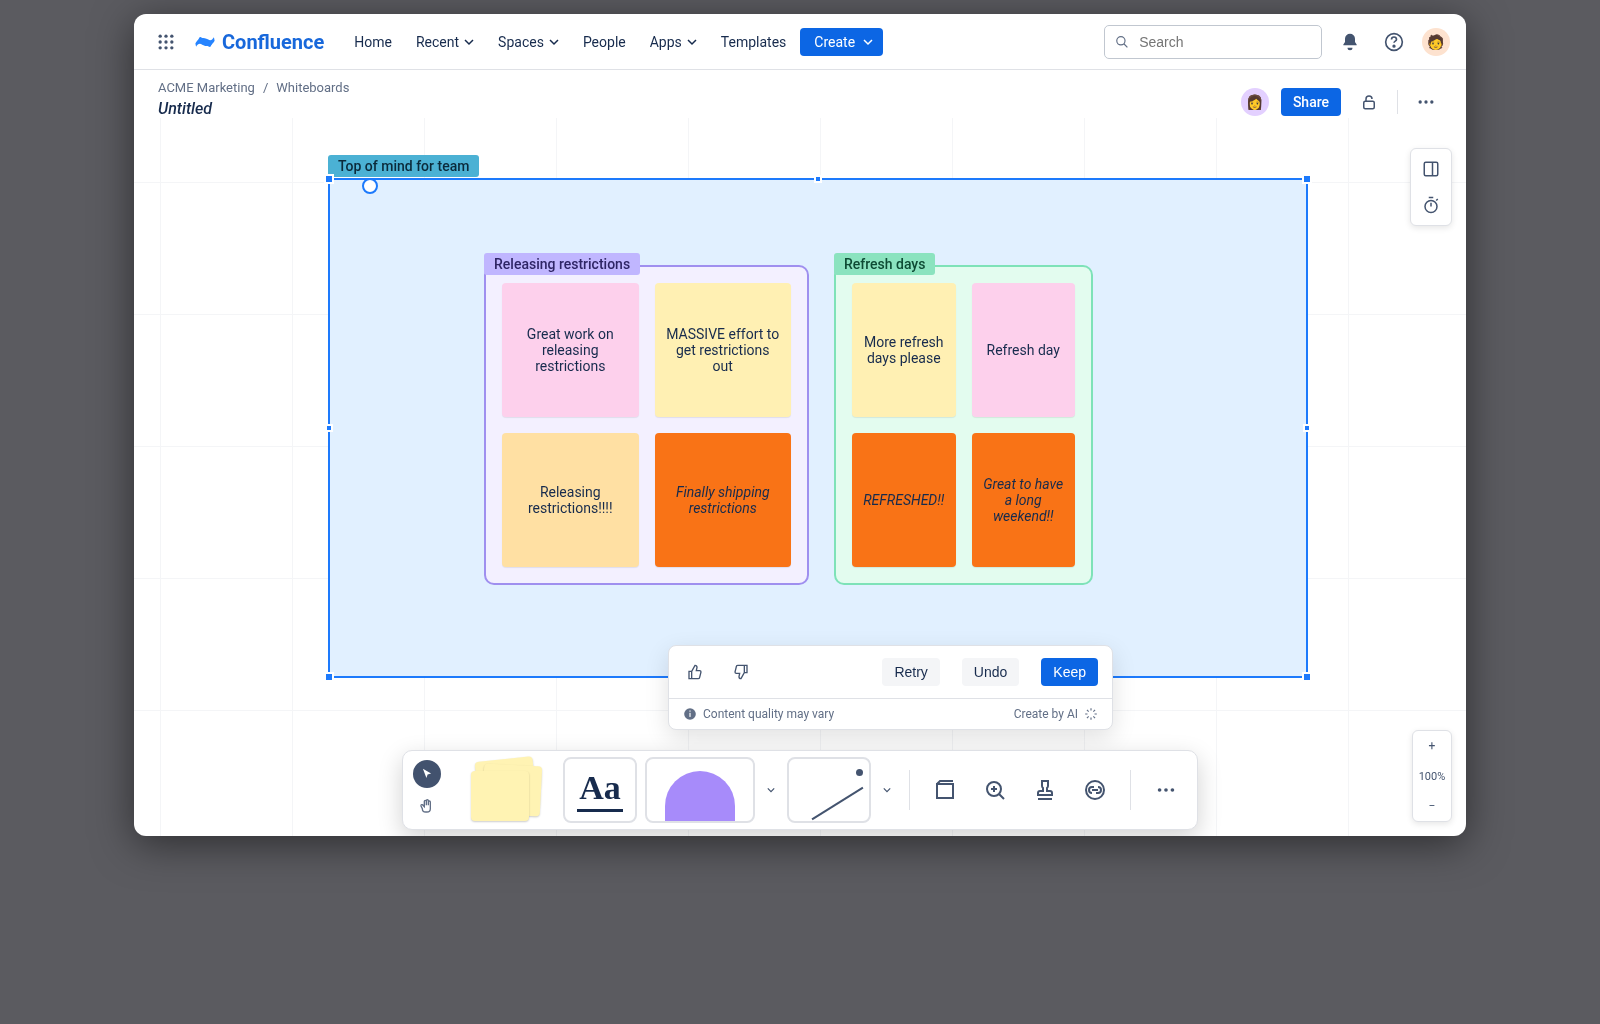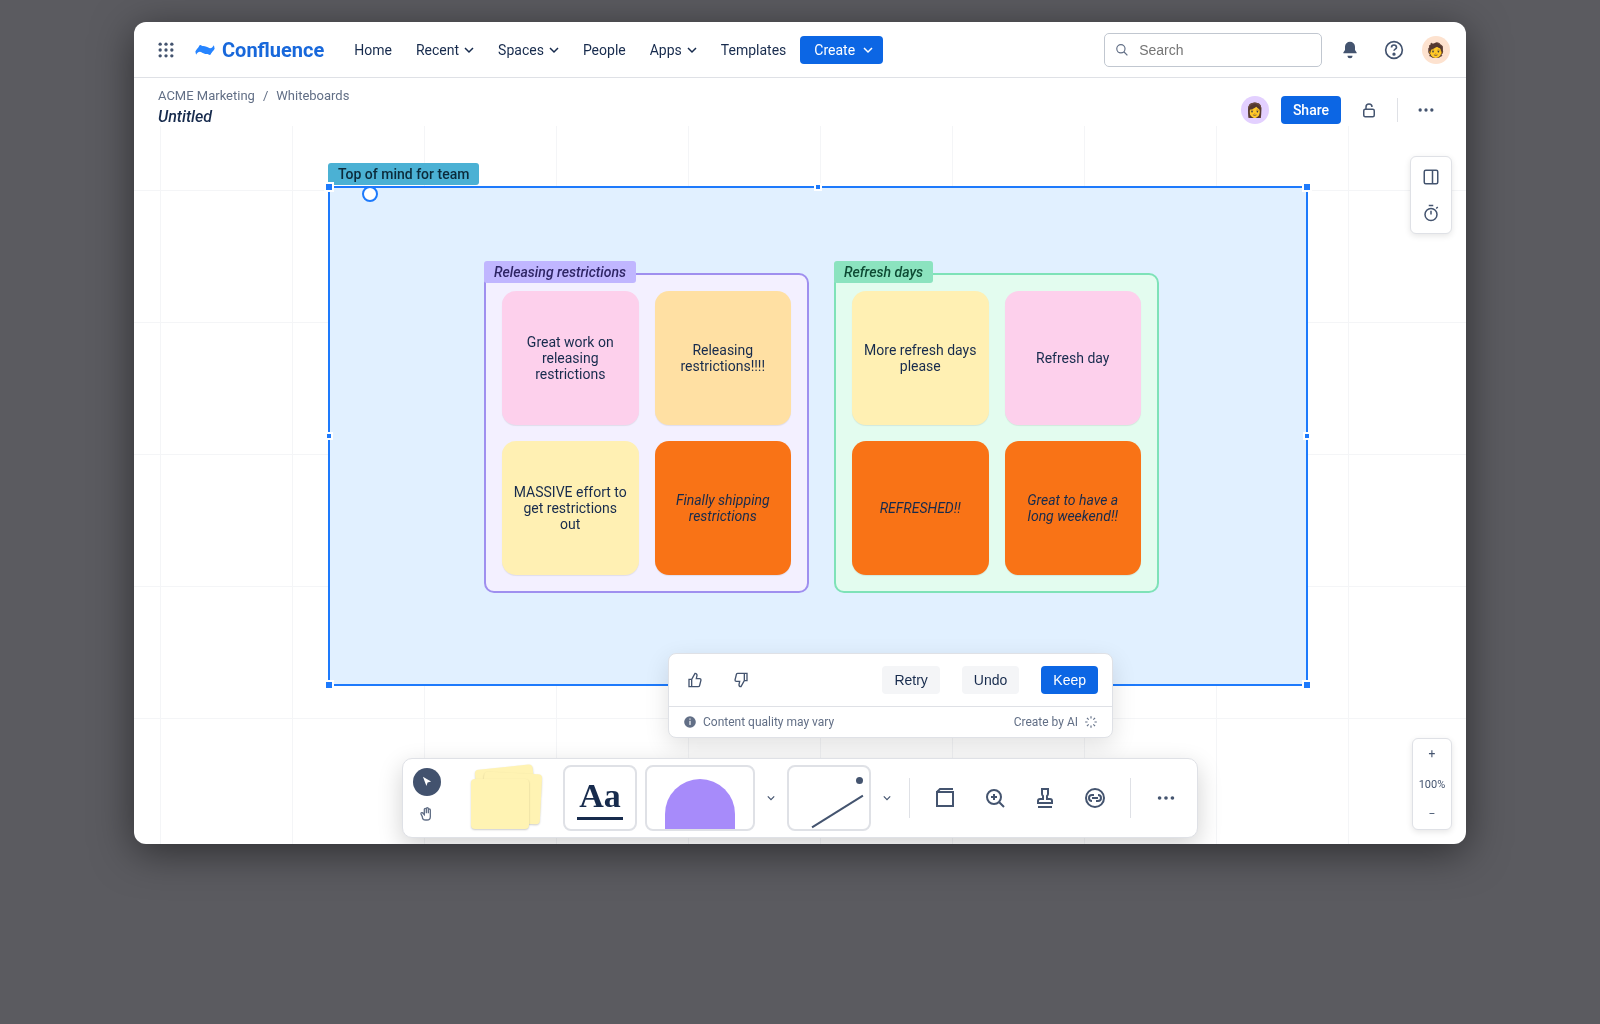--- a/index.html
+++ b/index.html
@@ -4,21 +4,21 @@
 <style>
   :root {
     --blue: #0c66e4;
     --text: #172b4d;
     --text-subtle: #626f86;
     --border: #dfe1e6;
     --bg: #fff;
   }
   * { box-sizing: border-box; }
   html, body { margin:0; padding:0; height:100%; font-family: -apple-system, "Segoe UI", Roboto, Helvetica, Arial, sans-serif; color:var(--text); background:#5b5b60;}
-  .viewport { width:1360px; height:850px; margin:8px auto; background:#5b5b60; position:relative; }
+  .viewport { width:1360px; height:850px; margin:0 auto; background:#5b5b60; position:relative; }
   .app { position:absolute; inset:14px 14px 14px 14px; background:#fff; border-radius:12px; box-shadow:0 8px 40px rgba(0,0,0,.5); overflow:hidden; display:flex; flex-direction:column;}
   
   
   .topnav { height:56px; border-bottom:1px solid var(--border); display:flex; align-items:center; padding:0 16px; gap:12px;}
   .logo { display:flex; align-items:center; gap:6px; color:#1868db; font-weight:700; font-size:20px;}
   .nav-links { display:flex; align-items:center; gap:4px; margin-left:8px;}
   .nl { padding:6px 10px; color:var(--text); font-size:14px; border-radius:4px; cursor:pointer; display:flex; align-items:center; gap:5px;}
   .chev-down { width:10px;height:10px; }
   .create-btn { background:var(--blue); color:#fff; padding:6px 10px 6px 14px; border-radius:4px; font-size:14px; display:flex; gap:8px; align-items:center; cursor:pointer;}
   .spacer { flex:1;}
@@ -52,27 +52,27 @@
   .handle { width:10px; height:10px; background:#1d7afc; border:2px solid #fff; position:absolute; }
   .handle.tl { left:-6px; top:-6px;} .handle.tr { right:-6px; top:-6px;}
   .handle.bl { left:-6px; bottom:-6px;} .handle.br { right:-6px; bottom:-6px;}
   .handle.tm { left:50%; top:-5px; transform:translateX(-50%); width:8px;height:8px;}
   .handle.bm { left:50%; bottom:-5px; transform:translateX(-50%);width:8px;height:8px;}
   .handle.lm { left:-5px; top:50%; transform:translateY(-50%);width:8px;height:8px;}
   .handle.rm { right:-5px; top:50%; transform:translateY(-50%);width:8px;height:8px;}
   .rot { position:absolute; top:-2px; left:32px; width:16px;height:16px; border:2px solid #1d7afc; border-radius:50%; background:#fff;}
   
   .group { position:absolute; border-radius:10px; padding:16px; }
-  .group-label { position:absolute; top:-14px; left:-2px; padding:3px 10px; font-size:14px; border-radius:3px; font-weight:500;font-style:italic;}
+  .group-label { position:absolute; top:-14px; left:-2px; padding:3px 10px; font-size:14px; border-radius:3px; font-weight:500;}
   .group.purple { left:350px; top:147px; width:325px; height:320px; background:#f3f0ff; border:2px solid #9f8fef;}
   .group.purple .group-label { background:#c0b6ff; color:#2e2565;}
-  .group.green  { left:700px; top:147px; width:325px; height:320px; background:#e3fcef; border:2px solid #7ee2b8;}
+  .group.green  { left:700px; top:147px; width:259px; height:320px; background:#e3fcef; border:2px solid #7ee2b8;}
   .group.green  .group-label { background:#8be3bf; color:#0e4b34;}
   .sticky-grid { display:grid; grid-template-columns:1fr 1fr; grid-template-rows:1fr 1fr; gap:16px; height:100%;}
-  .sticky { border-radius:14px; display:flex; align-items:center; justify-content:center; text-align:center; padding:10px; font-size:14px; color:#172b4d; box-shadow:0 1px 1px rgba(0,0,0,.08);}
+  .sticky { border-radius:4px; display:flex; align-items:center; justify-content:center; text-align:center; padding:10px; font-size:14px; color:#172b4d; box-shadow:0 1px 1px rgba(0,0,0,.08);}
   .c-pink { background:#fdd0ec;}
   .c-yellow { background:#fff0b3;}
   .c-amber { background:#ffe0a3;}
   .c-coral { background:#f97316;font-style:italic;}
   
   
   .ai-panel { position:absolute; left:534px; top:527px; width:445px; background:#fff; border:1px solid var(--border); border-radius:8px; box-shadow:0 8px 24px rgba(0,0,0,.12); overflow:hidden;}
   .ai-row1 { display:flex; align-items:center; padding:12px 14px; gap:22px;}
   .ai-btn { border:none; background:#f4f5f7; padding:6px 12px; border-radius:4px; font-size:14px; color:#172b4d; cursor:pointer;}
   .ai-btn.primary { background:var(--blue); color:#fff;}
@@ -237,22 +237,22 @@
       <div class="handle tm"></div>
       <div class="handle bm"></div>
       <div class="handle lm"></div>
       <div class="handle rm"></div>
     </div>
 
     <div class="group purple">
       <div class="group-label">Releasing restrictions</div>
       <div class="sticky-grid" id="grid-purple">
             <div class="sticky c-pink">Great work on releasing restrictions</div>
+            <div class="sticky c-yellow">MASSIVE effort to get restrictions out</div>
             <div class="sticky c-amber">Releasing restrictions!!!!</div>
-            <div class="sticky c-yellow">MASSIVE effort to get restrictions out</div>
             <div class="sticky c-coral">Finally shipping restrictions</div>
           </div>
     </div>
     <div class="group green">
       <div class="group-label">Refresh days</div>
       <div class="sticky-grid" id="grid-green">
             <div class="sticky c-yellow">More refresh days please</div>
             <div class="sticky c-pink">Refresh day</div>
             <div class="sticky c-coral">REFRESHED!!</div>
             <div class="sticky c-coral">Great to have a long weekend!!</div>

